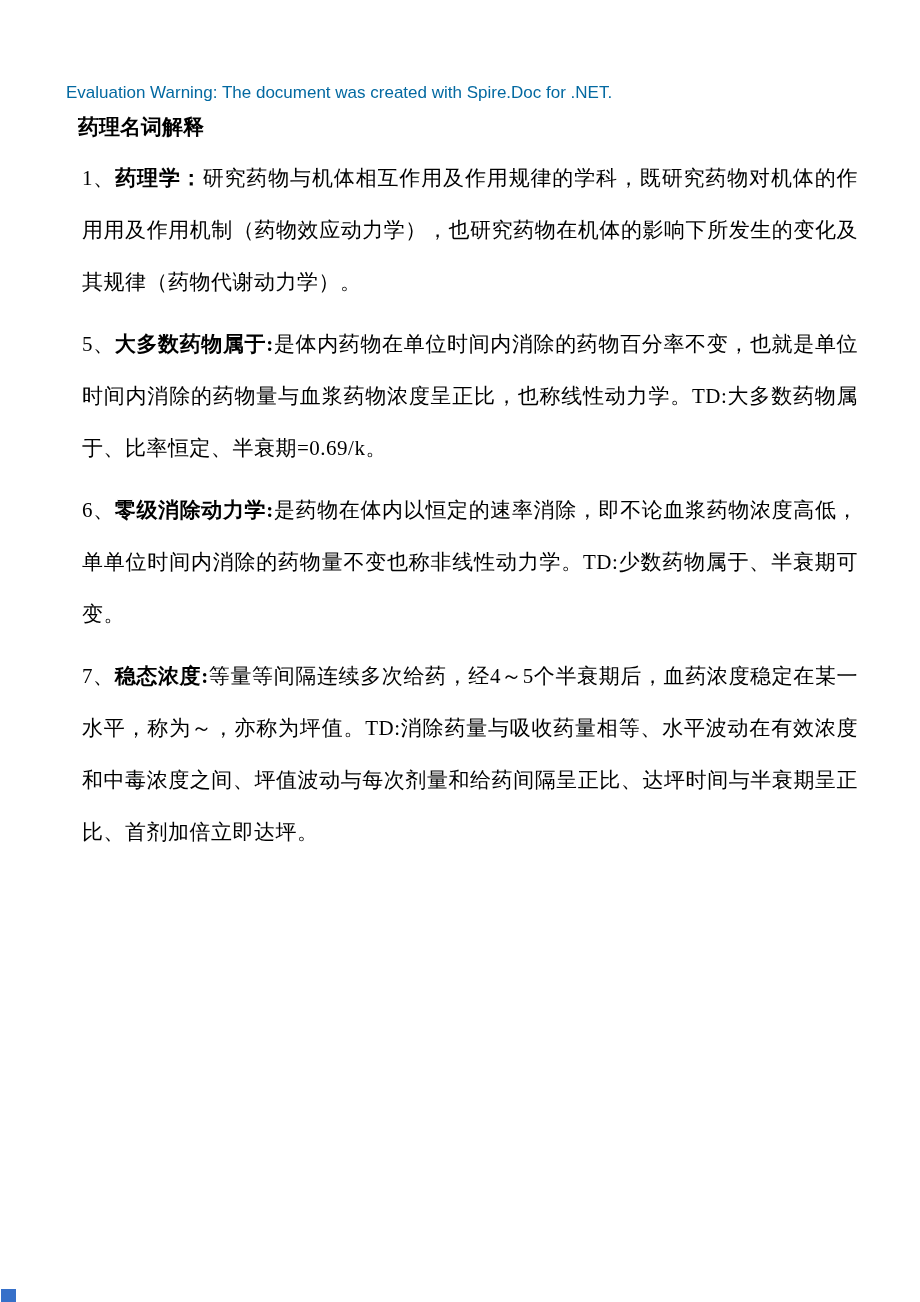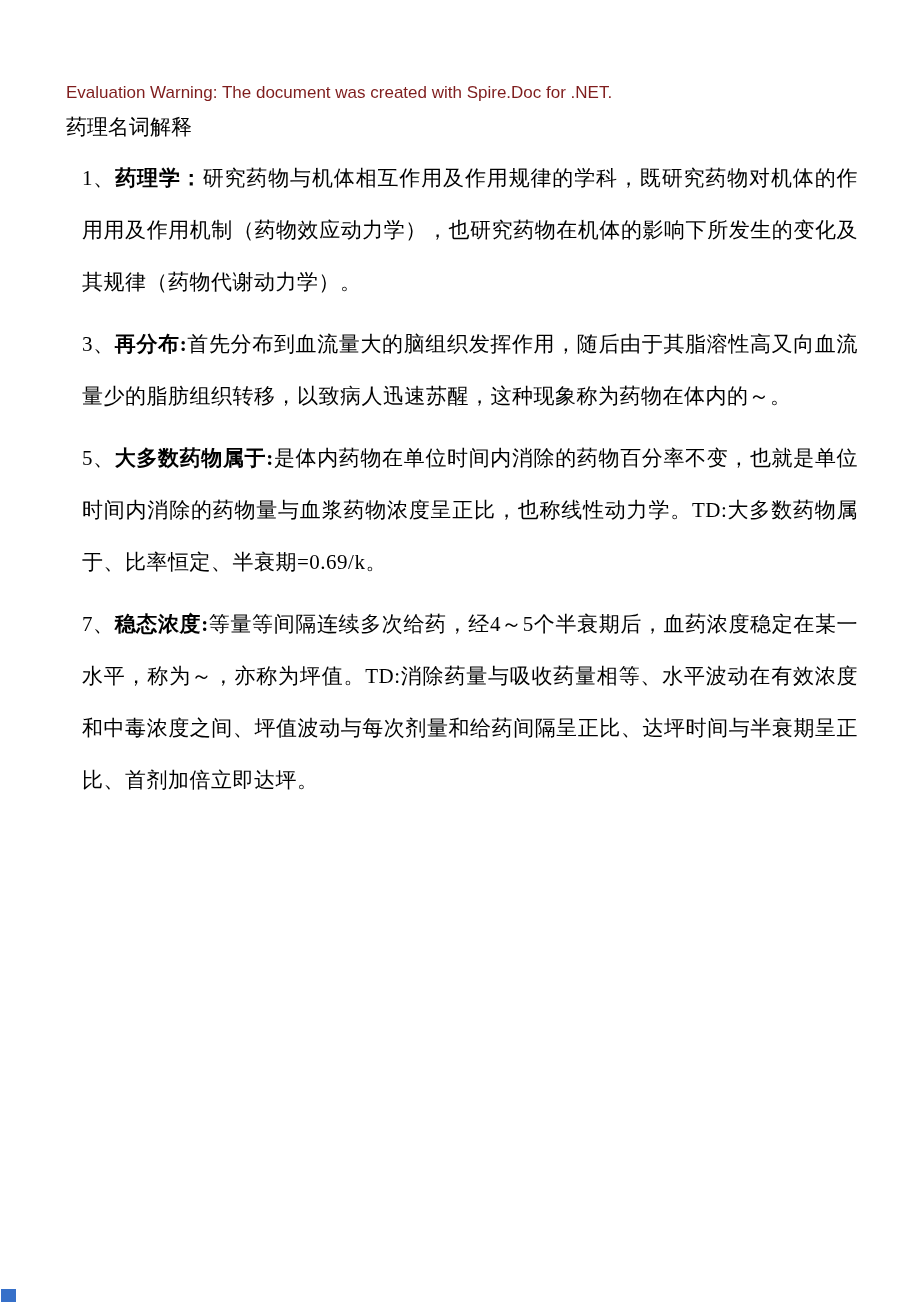--- a/index.html
+++ b/index.html
@@ -19,28 +19,28 @@
     box-sizing: border-box;
     padding: 82px 62px 0 66px;
     background: #ffffff;
     color: #000000;
     font-family: "Liberation Serif", "DejaVu Serif", serif;
   }
   .watermark {
     font-family: "Liberation Sans", "DejaVu Sans", sans-serif;
     font-size: 17px;
     line-height: 22px;
-    color: #7f1d1d;
+    color: #0369a1;
     margin: 0 0 2px 0;
   }
   .doc-title {
     font-size: 21px;
     line-height: 30px;
-    font-weight: normal;
-    margin: 8px 0 0 0;
+    font-weight: bold;
+    margin: 8px 0 0 12px;
   }
   .para {
     font-size: 21px;
     line-height: 52px;
     text-align: justify;
     margin: 10px 0 0 16px;
     letter-spacing: 0.5px;
   }
   .para .term, .para .sep {
     font-weight: bold;
@@ -59,23 +59,23 @@
 
 <div class="page">
 
   <div class="watermark">Evaluation Warning: The document was created with Spire.Doc for .NET.</div>
 
   <h1 class="doc-title">药理名词解释</h1>
 
   <p class="para"><span>1、</span><span class="term">药理学</span><span class="sep">：</span><span>研究药物与机体相互作用及作用规律的学科，既研究药物对机体的作用用及作用机制（药物效应动力学），也研究药物在机体的影响下所发生的变化及其规律（药物代谢动力学）。</span></p>
 
 
-  <p class="para"><span>3、</span><span class="term">再分布</span><span class="sep">:</span><span>首先分布到血流量大的脑组织发挥作用，随后由于其脂溶性高又向血流量少的脂肪组织转移，以致病人迅速苏醒，这种现象称为药物在体内的～。</span></p>
 
 
   <p class="para"><span>5、</span><span class="term">大多数药物属于</span><span class="sep">:</span><span>是体内药物在单位时间内消除的药物百分率不变，也就是单位时间内消除的药物量与血浆药物浓度呈正比，也称线性动力学。TD:大多数药物属于、比率恒定、半衰期=0.69/k。</span></p>
 
+  <p class="para"><span>6、</span><span class="term">零级消除动力学</span><span class="sep">:</span><span>是药物在体内以恒定的速率消除，即不论血浆药物浓度高低，单单位时间内消除的药物量不变也称非线性动力学。TD:少数药物属于、半衰期可变。</span></p>
 
   <p class="para"><span>7、</span><span class="term">稳态浓度</span><span class="sep">:</span><span>等量等间隔连续多次给药，经4～5个半衰期后，血药浓度稳定在某一水平，称为～，亦称为坪值。TD:消除药量与吸收药量相等、水平波动在有效浓度和中毒浓度之间、坪值波动与每次剂量和给药间隔呈正比、达坪时间与半衰期呈正比、首剂加倍立即达坪。</span></p>
 
   <div class="corner-marker"></div>
 
 </div>
 
 </body></html>

